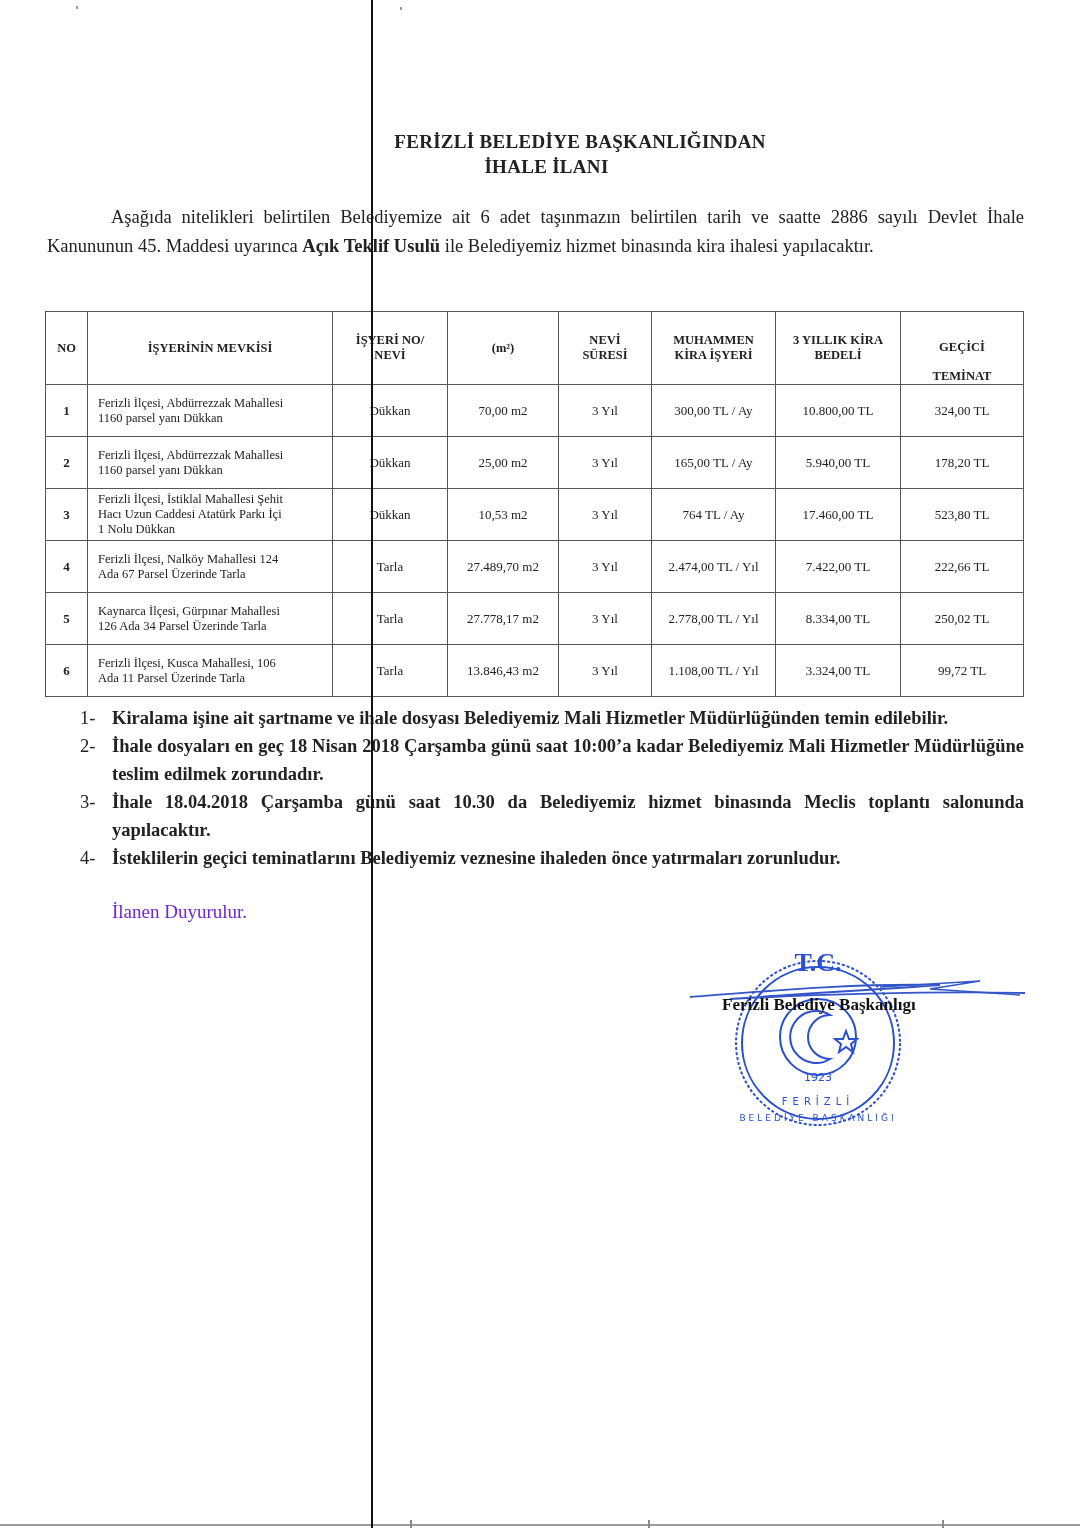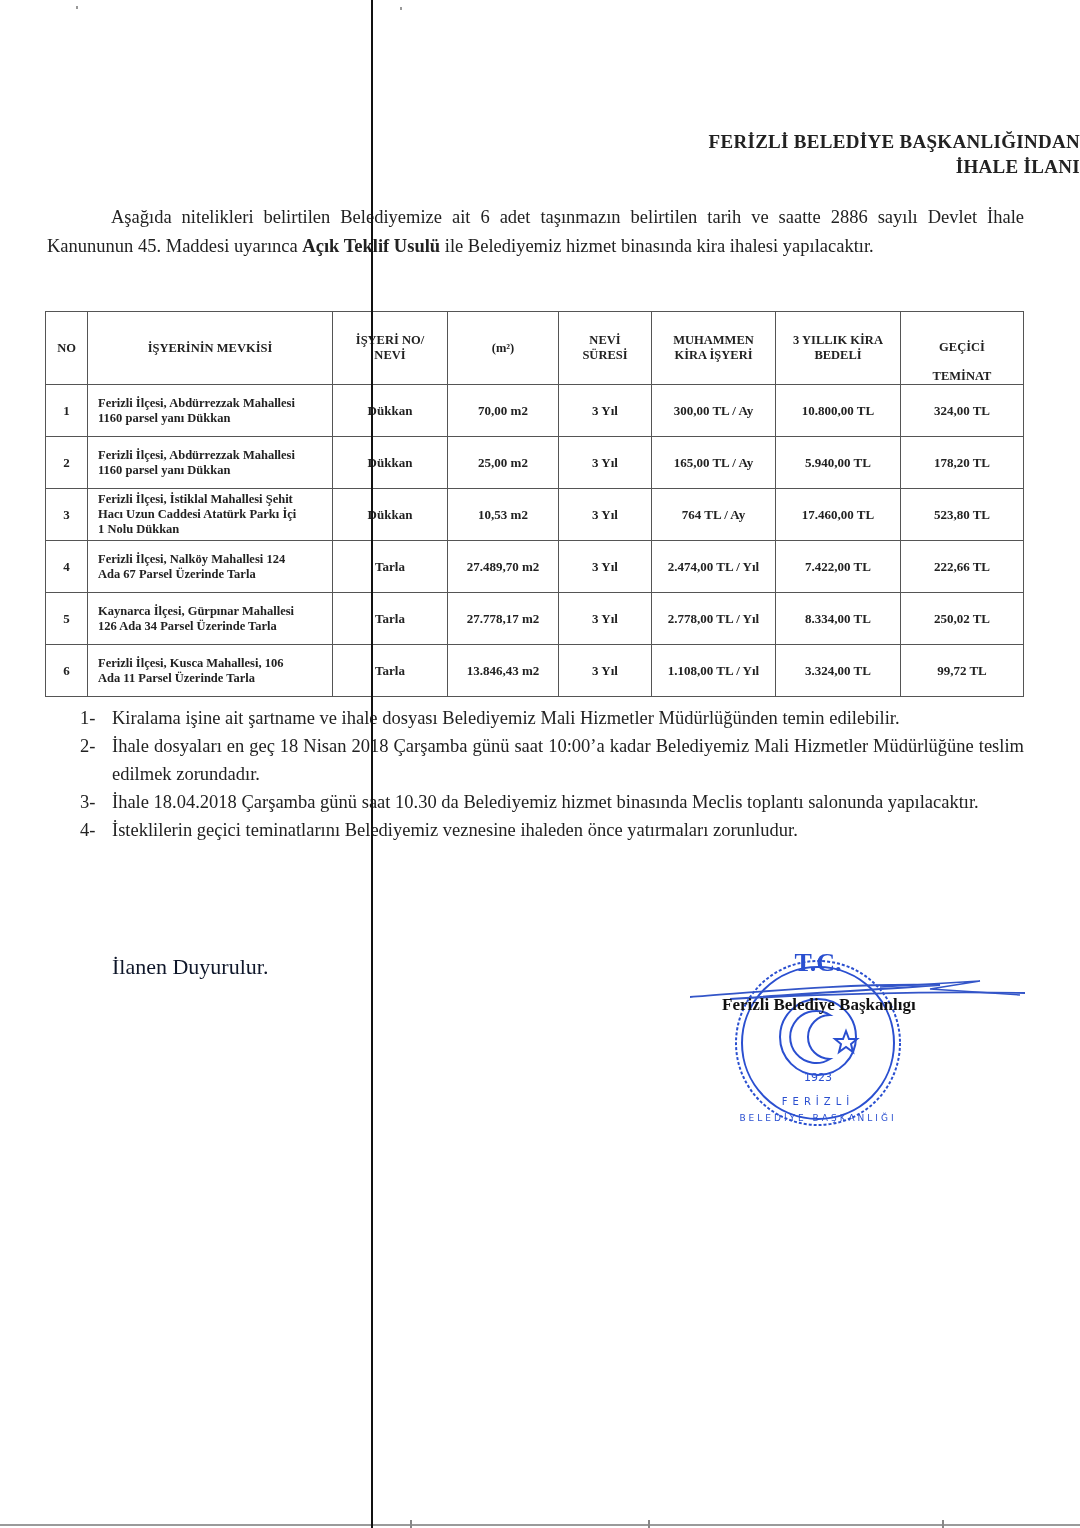--- a/index.html
+++ b/index.html
@@ -4,41 +4,41 @@
 <style>
   * { box-sizing: border-box; margin: 0; padding: 0; }
   html, body { width: 1080px; height: 1528px; background: #ffffff; overflow: hidden; }
   body { position: relative; font-family: "Liberation Serif", "DejaVu Serif", serif; color: #1a1a1a; }
 
   .scan-line { position: absolute; left: 371px; top: 0; width: 2px; height: 1528px; background: #111; z-index: 5; }
   .bottom-rule { position: absolute; left: 0; top: 1524px; width: 1080px; height: 2px; background: #9a9a9a; }
   .bottom-tick { position: absolute; top: 1520px; width: 2px; height: 8px; background: #888; }
   .speck { position: absolute; width: 2px; height: 3px; background: #999; }
 
-  .title { position: absolute; left: 0; width: 1080px; text-align: right; font-weight: bold; font-size: 19px; letter-spacing: 0.3px; color: #222; }
+  .title { position: absolute; left: 0; width: 1080px; text-align: center; font-weight: bold; font-size: 19px; letter-spacing: 0.3px; color: #222; }
   .title.l1 { top: 131px; padding-left: 80px; }
   .title.l2 { top: 156px; padding-left: 13px; }
 
   .intro { position: absolute; left: 47px; top: 203px; width: 977px; font-size: 18.5px; line-height: 29px; text-align: justify; color: #222; }
   .intro .indent { display: inline-block; width: 64px; }
   .intro b { font-weight: bold; margin-top: 35px; }
 
   table.ihale { position: absolute; left: 45px; top: 311px; width: 978px; border-collapse: collapse; table-layout: fixed; font-size: 13px; color: #222; }
   table.ihale th, table.ihale td { border: 1.5px solid #555; text-align: center; vertical-align: middle; }
   table.ihale th { height: 51px; font-weight: bold; font-size: 12.5px; line-height: 15px; }
-  table.ihale td { height: 52px; font-size: 13px; font-weight: bold; }
+  table.ihale td { height: 52px; font-size: 13px; }
   table.ihale td.loc { text-align: left; padding-left: 10px; line-height: 15px; font-size: 12.5px; }
   table.ihale td.no { font-weight: bold; }
   th.teminat span { display: inline-block; margin-top: 14px; }
 
   .list { position: absolute; left: 80px; top: 704px; width: 944px; font-size: 18.5px; line-height: 28px; color: #222; }
   .list .item { display: flex; }
   .list .num { width: 32px; flex: 0 0 32px; }
-  .list .txt { flex: 1; text-align: justify; }
-  .closing { position: absolute; left: 112px; top: 954px; font-size: 22px; color: #0f172a; }
+  .list .txt { flex: 1; text-align: justify; font-weight: bold; }
+  .closing { position: absolute; left: 112px; top: 901px; font-size: 19px; color: #6d28d9; }
 
   .stamp { position: absolute; left: 690px; top: 935px; width: 340px; height: 200px; }
   .stamp-name { position: absolute; left: 722px; top: 995px; font-size: 17px; font-weight: bold; color: #111; z-index: 3; white-space: nowrap; text-align: center; }
 </style>
 </head>
 <body>
 
 <div class="speck" style="left:76px;top:6px;"></div>
 <div class="speck" style="left:400px;top:7px;"></div>
 <div class="scan-line"></div>

